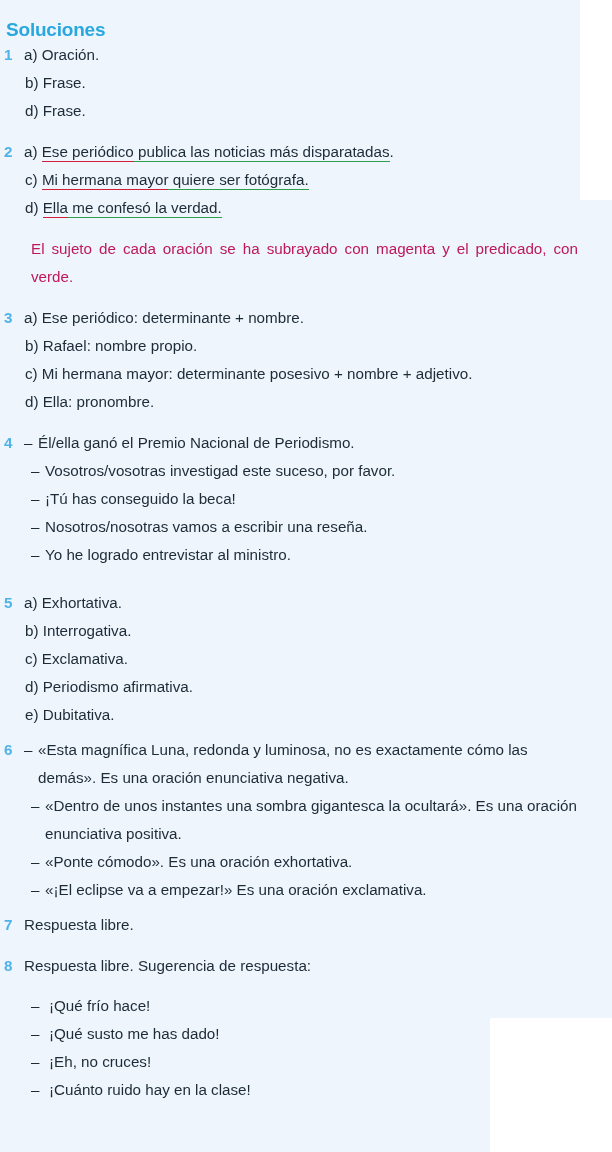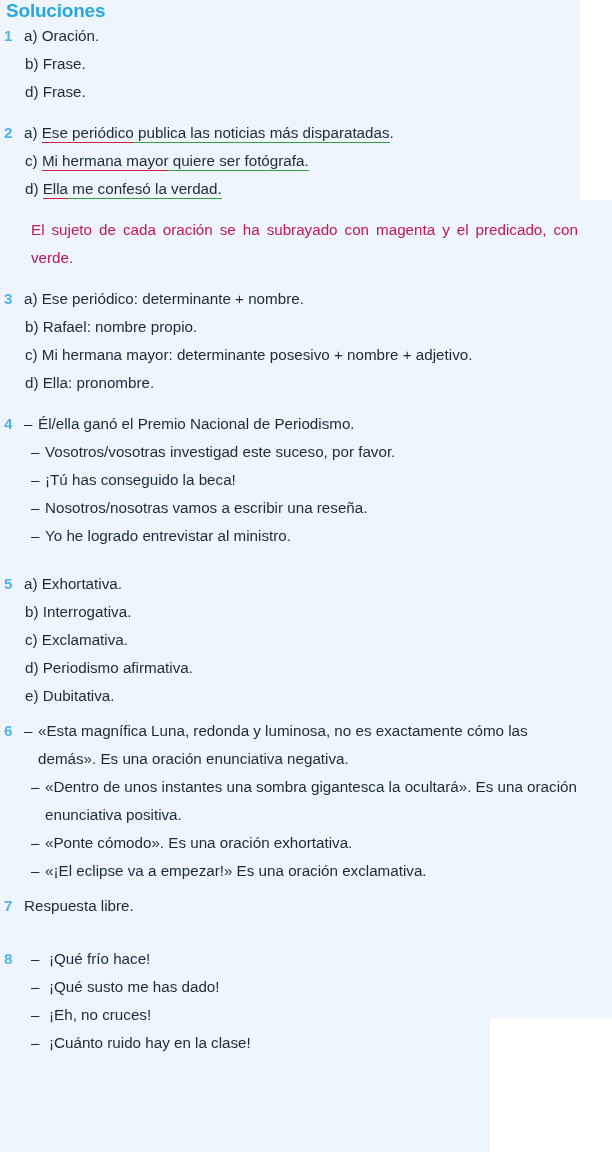--- a/index.html
+++ b/index.html
@@ -42,21 +42,21 @@
     position: relative;
     z-index: 2;
     padding: 0;
   }
   .title {
     color: #29a8e0;
     font-weight: bold;
     font-size: 19px;
     letter-spacing: -0.2px;
     margin: 0;
-    padding: 0 0 0 6px;
+    padding: 19px 0 0 6px;
     line-height: 22px;
   }
   .block {
     margin: 0;
     padding: 0;
   }
   .block-gap-sm { height: 7px; }
   .block-gap-md { height: 13px; }
   .block-gap-lg { height: 20px; }
 
@@ -240,20 +240,21 @@
         <span class="num">7</span>
         <span>Respuesta libre.</span>
       </div>
     </div>
 
     <div class="block-gap-md"></div>
 
     <div class="block">
       <div class="line">
         <span class="num">8</span>
+        <span>Respuesta libre. Sugerencia de respuesta:</span>
       </div>
       <div class="line dash sub">
         <span class="lead">–</span>
         <span class="body-txt" style="padding-left:18px;margin-top:12px;">¡Qué frío hace!</span>
       </div>
       <div class="line dash sub">
         <span class="lead">–</span>
         <span class="body-txt" style="padding-left:18px;">¡Qué susto me has dado!</span>
       </div>
       <div class="line dash sub">

